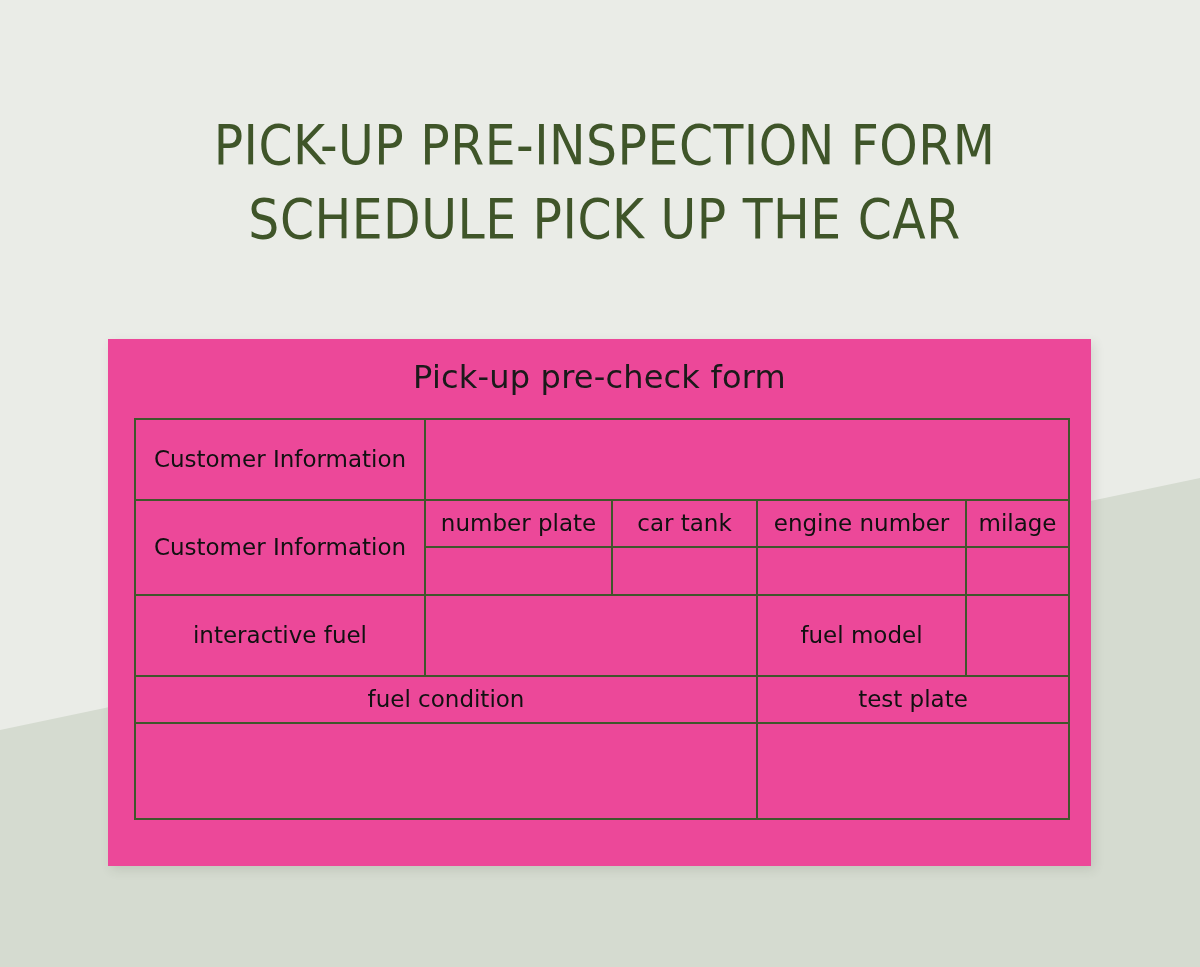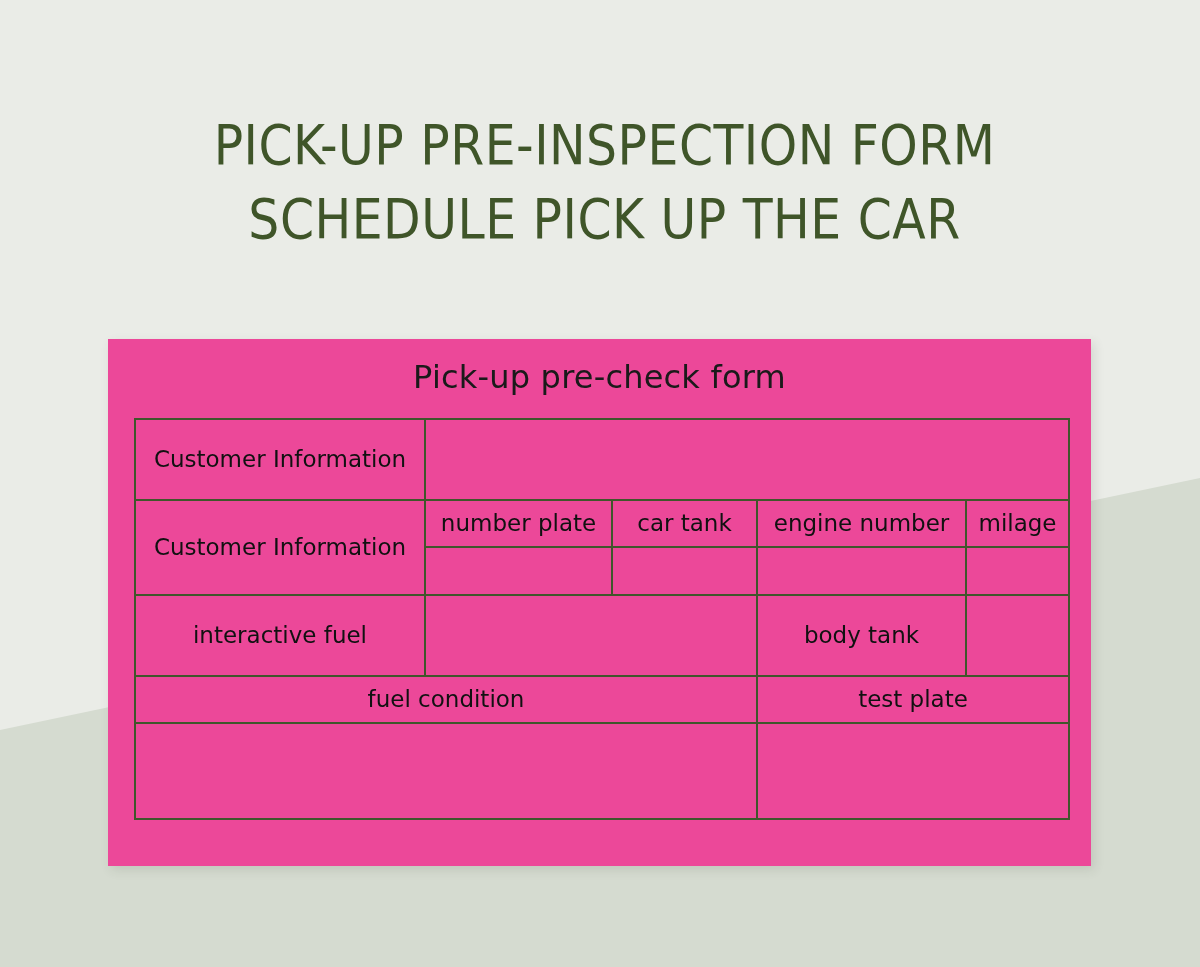--- a/index.html
+++ b/index.html
@@ -149,21 +149,21 @@
       <tr>
         <td class="mid blank"></td>
         <td class="mid blank"></td>
         <td class="mid blank"></td>
         <td class="mid blank"></td>
       </tr>
 
       <tr>
         <td class="tall">interactive fuel</td>
         <td class="tall blank" colspan="2"></td>
-        <td class="tall">body tank</td>
+        <td class="tall">fuel model</td>
         <td class="tall blank"></td>
       </tr>
 
       <tr>
         <td class="short" colspan="3">fuel condition</td>
         <td class="short" colspan="2">test plate</td>
       </tr>
 
       <tr>
         <td class="bigblank" colspan="3"></td>

